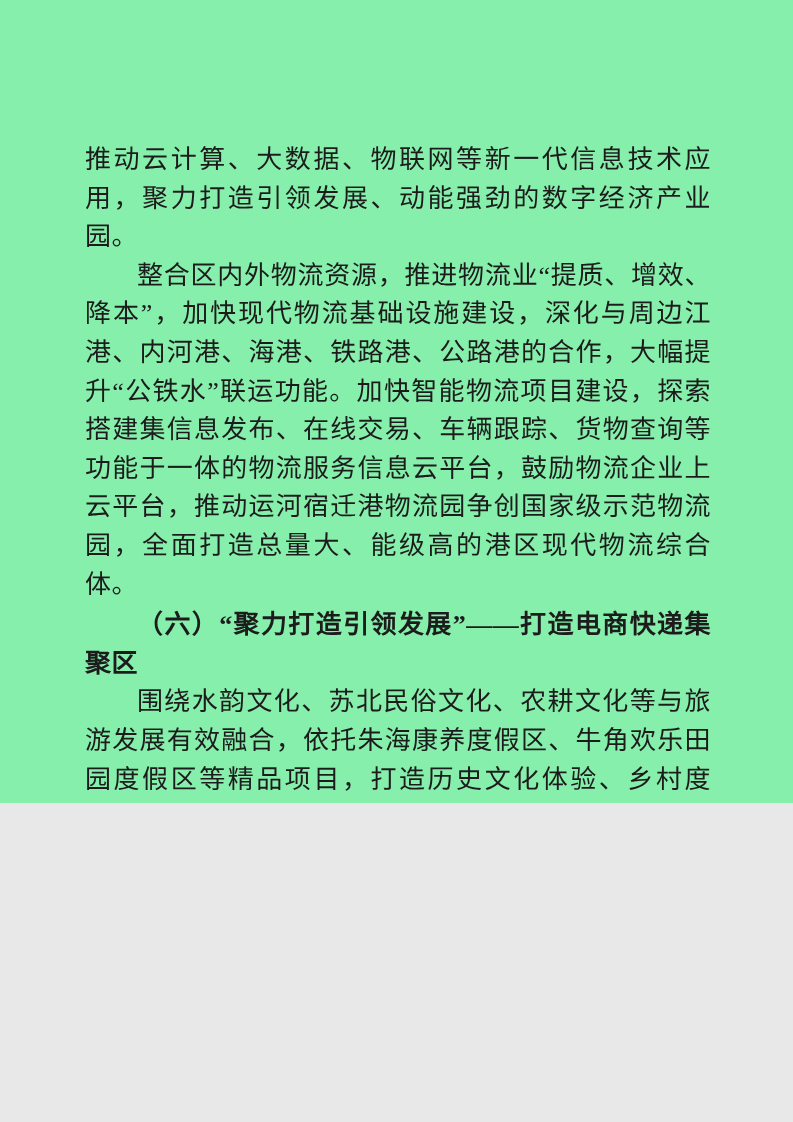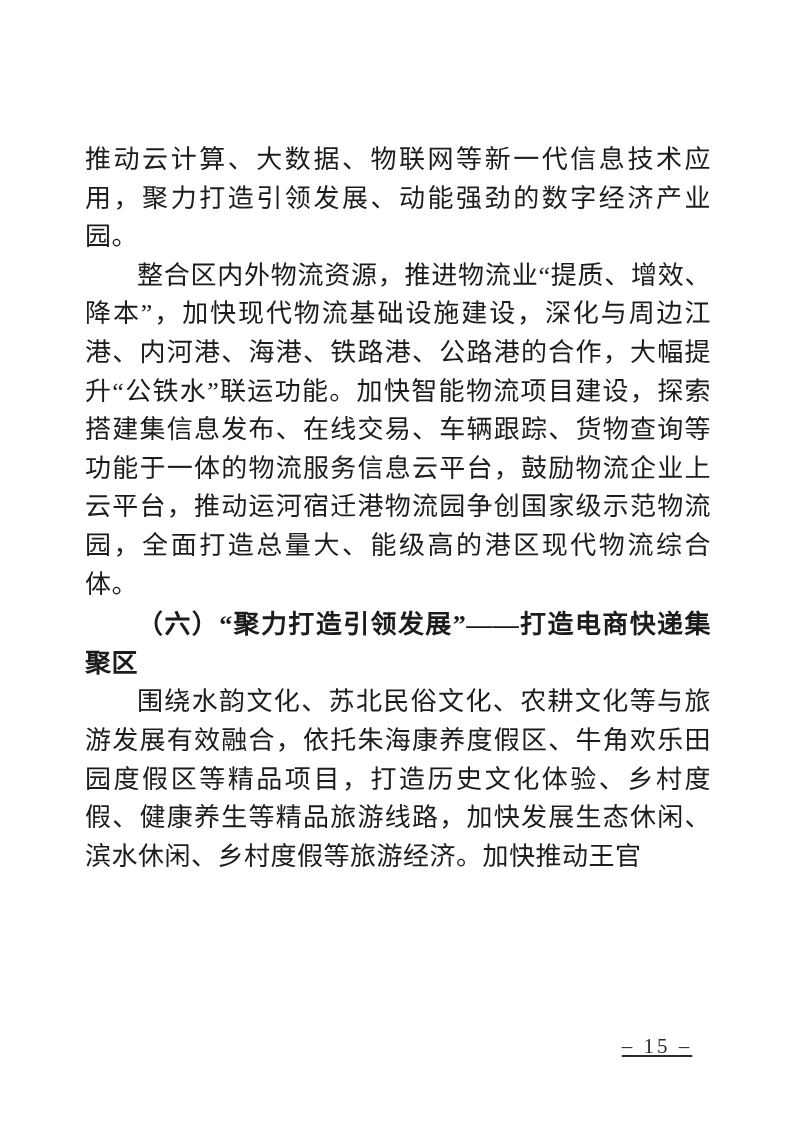--- a/index.html
+++ b/index.html
@@ -3,23 +3,23 @@
   <meta charset="utf-8">
   <style>
     html, body {
       margin: 0;
       padding: 0;
       background: #e8e8e8;
     }
     .page {
       position: relative;
       width: 793px;
-      height: 1122px;
+      height: 803px;
       margin: 0 auto;
-      background: #ffffff;
+      background: #86efac;
       overflow: hidden;
       font-family: "Liberation Serif", "DejaVu Serif", serif;
       color: #1c1c1c;
     }
     .content {
       position: absolute;
       top: 141px;
       left: 85px;
       width: 626px;
     }

